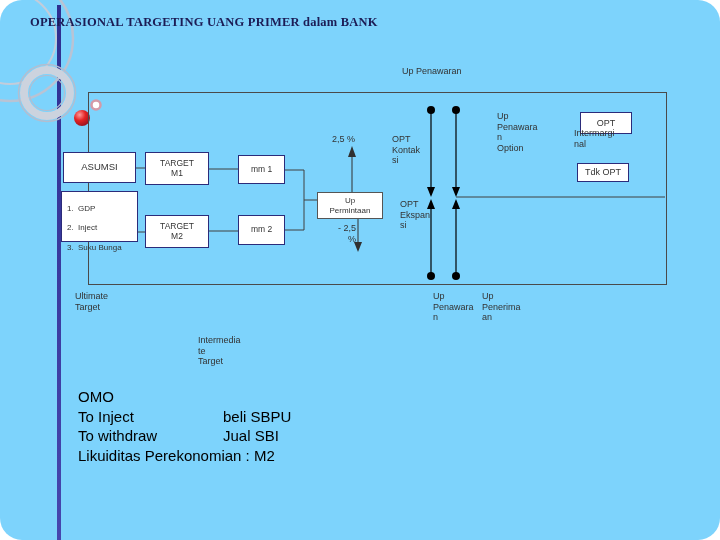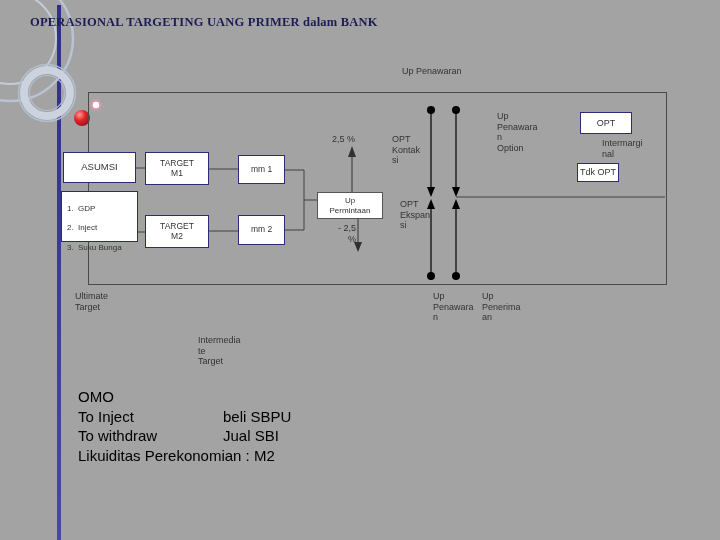--- a/index.html
+++ b/index.html
@@ -1,17 +1,17 @@
 <!DOCTYPE html>
 <html><head>
 <meta charset="utf-8">
 <style>
   html,body{margin:0;padding:0;background:#fff;}
-  .slide{position:relative;width:720px;height:540px;background:#a3a3a3;overflow:hidden;
-         font-family:"Liberation Sans",sans-serif;color:#333;}
+  .slide{position:relative;width:720px;height:540px;background:#7dd3fc;overflow:hidden;
+         font-family:"Liberation Sans",sans-serif;color:#333;border-radius:22px;}
   .title{position:absolute;left:30px;top:15px;width:430px;
          font-family:"Liberation Serif",serif;font-size:12.5px;font-weight:bold;
          color:#1c1c55;letter-spacing:.2px;}
   .bar{position:absolute;left:57px;top:5px;width:4px;height:535px;
        background:linear-gradient(180deg,#2e2e90,#4646ae);}
   .overlay{position:absolute;left:0;top:0;pointer-events:none;}
   .outer-rect{position:absolute;left:88px;top:92px;width:577px;height:191px;
               border:1px solid #4a4a4a;}
   .box{position:absolute;background:#fff;border:1.5px solid #2b2b7a;
        display:flex;align-items:center;justify-content:center;text-align:center;
@@ -114,36 +114,36 @@
   <div class="box" style="left:145px;top:215px;width:64px;height:33px;">TARGET
 M2</div>
 
   <div class="box" style="left:238px;top:155px;width:47px;height:29px;">mm 1</div>
   <div class="box" style="left:238px;top:215px;width:47px;height:30px;">mm 2</div>
 
   <div class="box" style="left:317px;top:192px;width:66px;height:27px;font-size:8px;border-width:1px;border-color:#555;">Up
 Permintaan</div>
 
   <div class="box" style="left:580px;top:112px;width:52px;height:22px;font-size:9px;">OPT</div>
-  <div class="box" style="left:577px;top:163px;width:42px;height:19px;font-size:9px;">Tdk OPT</div>
+  <div class="box" style="left:577px;top:163px;width:52px;height:19px;font-size:9px;">Tdk OPT</div>
 
   <div class="lbl" style="left:332px;top:134px;">2,5 %</div>
   <div class="lbl" style="left:320px;top:223px;width:36px;text-align:right;">- 2,5
 %</div>
   <div class="lbl" style="left:392px;top:134px;">OPT
 Kontak
 si</div>
   <div class="lbl" style="left:400px;top:199px;">OPT
 Ekspan
 si</div>
   <div class="lbl" style="left:497px;top:111px;">Up
 Penawara
 n
 Option</div>
-  <div class="lbl" style="left:574px;top:138px;margin-left:28px;">Intermargi
+  <div class="lbl" style="left:574px;top:128px;">Intermargi
 nal</div>
 
   <div class="lbl" style="left:75px;top:291px;">Ultimate
 Target</div>
   <div class="lbl" style="left:198px;top:291px;margin-top:44px;">Intermedia
 te
 Target</div>
   <div class="lbl" style="left:433px;top:291px;">Up
 Penawara
 n</div>

